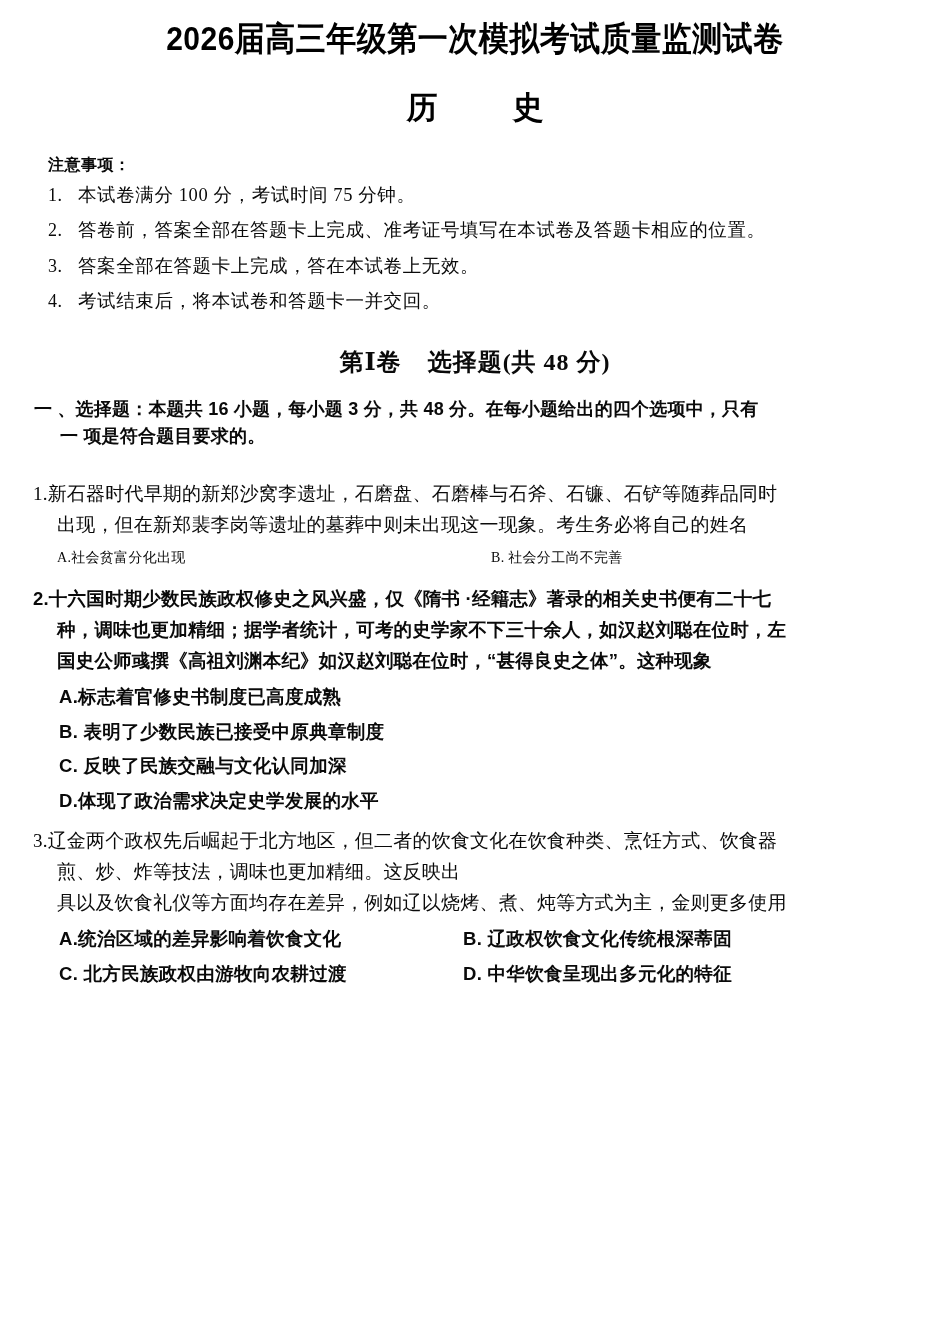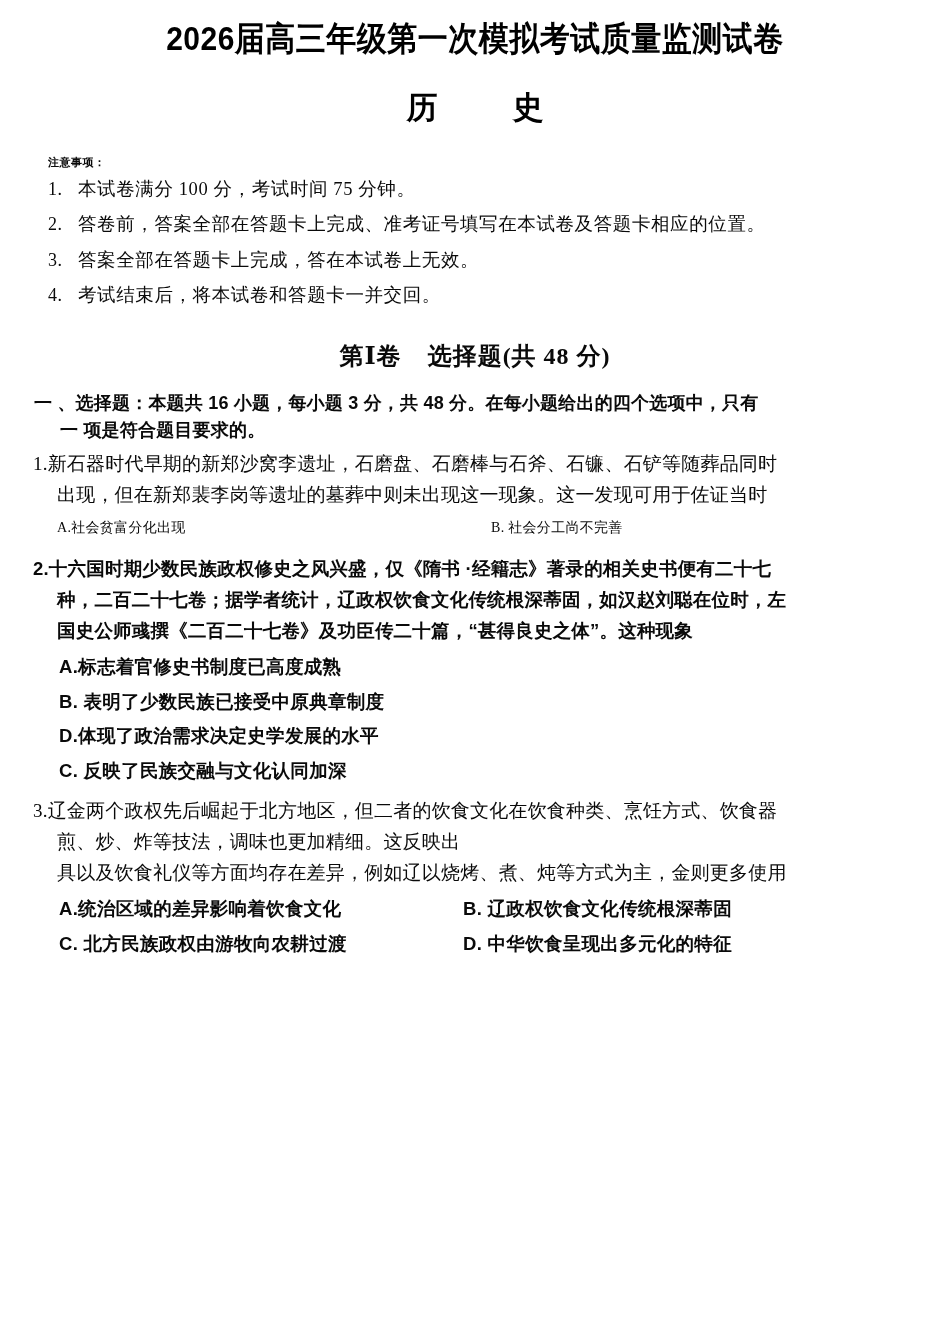--- a/index.html
+++ b/index.html
@@ -52,21 +52,21 @@
 
   
   .notice-wrap {
     margin-top: 26px;
     padding-left: 48px;
     padding-right: 38px;
   }
   .notice-heading {
     font-family: "Liberation Sans", "DejaVu Sans", sans-serif;
     font-weight: bold;
-    font-size: 11px;
+    font-size: 16px;
     margin: 0 0 10px 0;
     letter-spacing: 0.5px;
   }
   .notice-list {
     list-style: none;
     margin: 0;
     padding: 0;
   }
   .notice-item {
     font-family: "Liberation Serif", "DejaVu Serif", serif;
@@ -110,21 +110,21 @@
     padding-right: 24px;
     letter-spacing: 0.2px;
   }
   .part-instruction .line2 {
     display: block;
     padding-left: 26px;
   }
 
   
   .questions {
-    margin-top: 4px;
+    margin-top: 28px;
     padding-left: 33px;
     padding-right: 30px;
   }
   .question {
     margin-bottom: 6px;
   }
   .q-stem {
     font-family: "Liberation Serif", "DejaVu Serif", serif;
     font-size: 19px;
     line-height: 1.62;
@@ -215,48 +215,48 @@
   <div class="part-instruction">
     <span>一 、选择题：本题共 16 小题，每小题 3 分，共 48 分。在每小题给出的四个选项中，只有</span>
     <span class="line2">一  项是符合题目要求的。</span>
   </div>
 
   <div class="questions">
 
     <div class="question">
       <div class="q-stem">
         <span class="q-line"><span>1.</span><span>新石器时代早期的新郑沙窝李遗址，石磨盘、石磨棒与石斧、石镰、石铲等随葬品同时</span></span>
-        <span class="q-line indent">出现，但在新郑裴李岗等遗址的墓葬中则未出现这一现象。这一发现可用于佐证当时</span>
+        <span class="q-line indent">出现，但在新郑裴李岗等遗址的墓葬中则未出现这一现象。考生务必将自己的姓名</span>
       </div>
       <div class="options q1-opts">
         <div class="opt-row">
           <span class="opt opt-col-a">A.社会贫富分化出现</span>
           <span class="opt opt-col-b">B. 社会分工尚不完善</span>
         </div>
       </div>
     </div>
 
     <div class="question bold">
       <div class="q-stem">
         <span class="q-line"><span>2.</span><span>十六国时期少数民族政权修史之风兴盛，仅《隋书 ·经籍志》著录的相关史书便有二十七</span></span>
-        <span class="q-line indent">种，二百二十七卷；据学者统计，辽政权饮食文化传统根深蒂固，如汉赵刘聪在位时，左</span>
-        <span class="q-line indent">国史公师彧撰《二百二十七卷》及功臣传二十篇，“甚得良史之体”。这种现象</span>
+        <span class="q-line indent">种，调味也更加精细；据学者统计，可考的史学家不下三十余人，如汉赵刘聪在位时，左</span>
+        <span class="q-line indent">国史公师彧撰《高祖刘渊本纪》如汉赵刘聪在位时，“甚得良史之体”。这种现象</span>
       </div>
       <div class="options bold stacked q2-opts">
         <div class="opt-row">
           <span class="opt opt-col-a">A.标志着官修史书制度已高度成熟</span>
         </div>
         <div class="opt-row">
           <span class="opt opt-col-a">B. 表明了少数民族已接受中原典章制度</span>
         </div>
         <div class="opt-row">
+          <span class="opt opt-col-a">C. 反映了民族交融与文化认同加深</span>
+        </div>
+        <div class="opt-row">
           <span class="opt opt-col-a">D.体现了政治需求决定史学发展的水平</span>
-        </div>
-        <div class="opt-row">
-          <span class="opt opt-col-a">C. 反映了民族交融与文化认同加深</span>
         </div>
       </div>
     </div>
 
     <div class="question">
       <div class="q-stem">
         <span class="q-line"><span>3.</span><span>辽金两个政权先后崛起于北方地区，但二者的饮食文化在饮食种类、烹饪方式、饮食器</span></span>
         <span class="q-line indent">煎、炒、炸等技法，调味也更加精细。这反映出</span>
         <span class="q-line indent">具以及饮食礼仪等方面均存在差异，例如辽以烧烤、煮、炖等方式为主，金则更多使用</span>
       </div>

